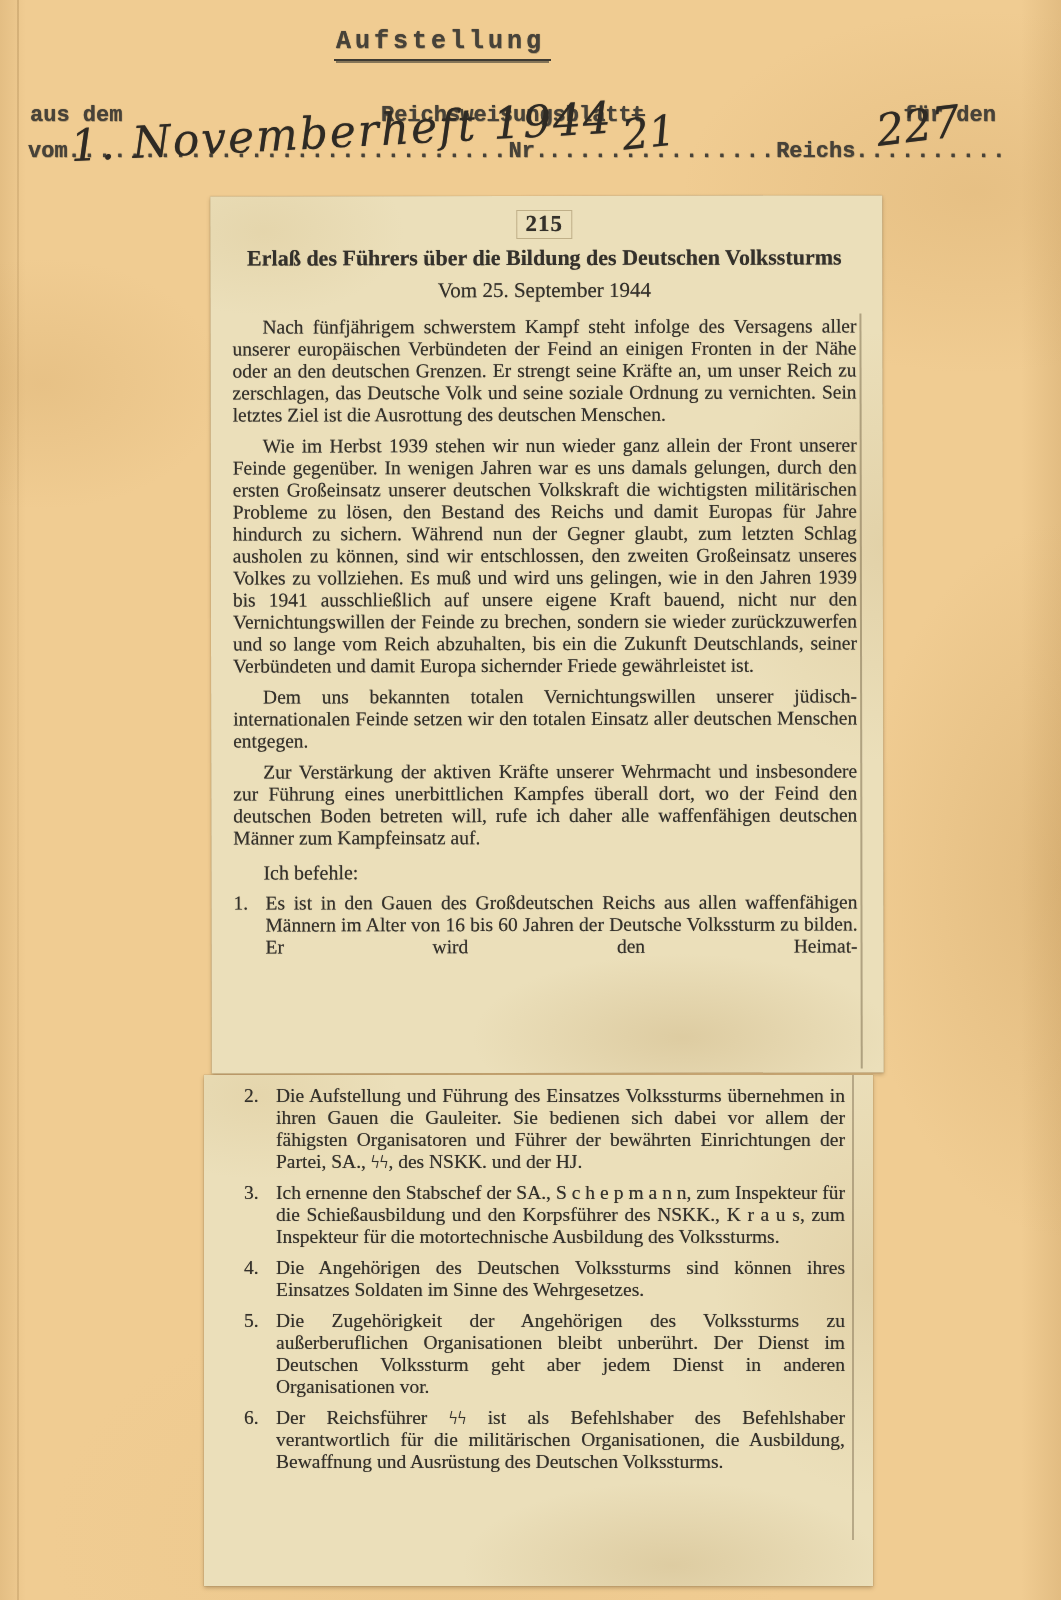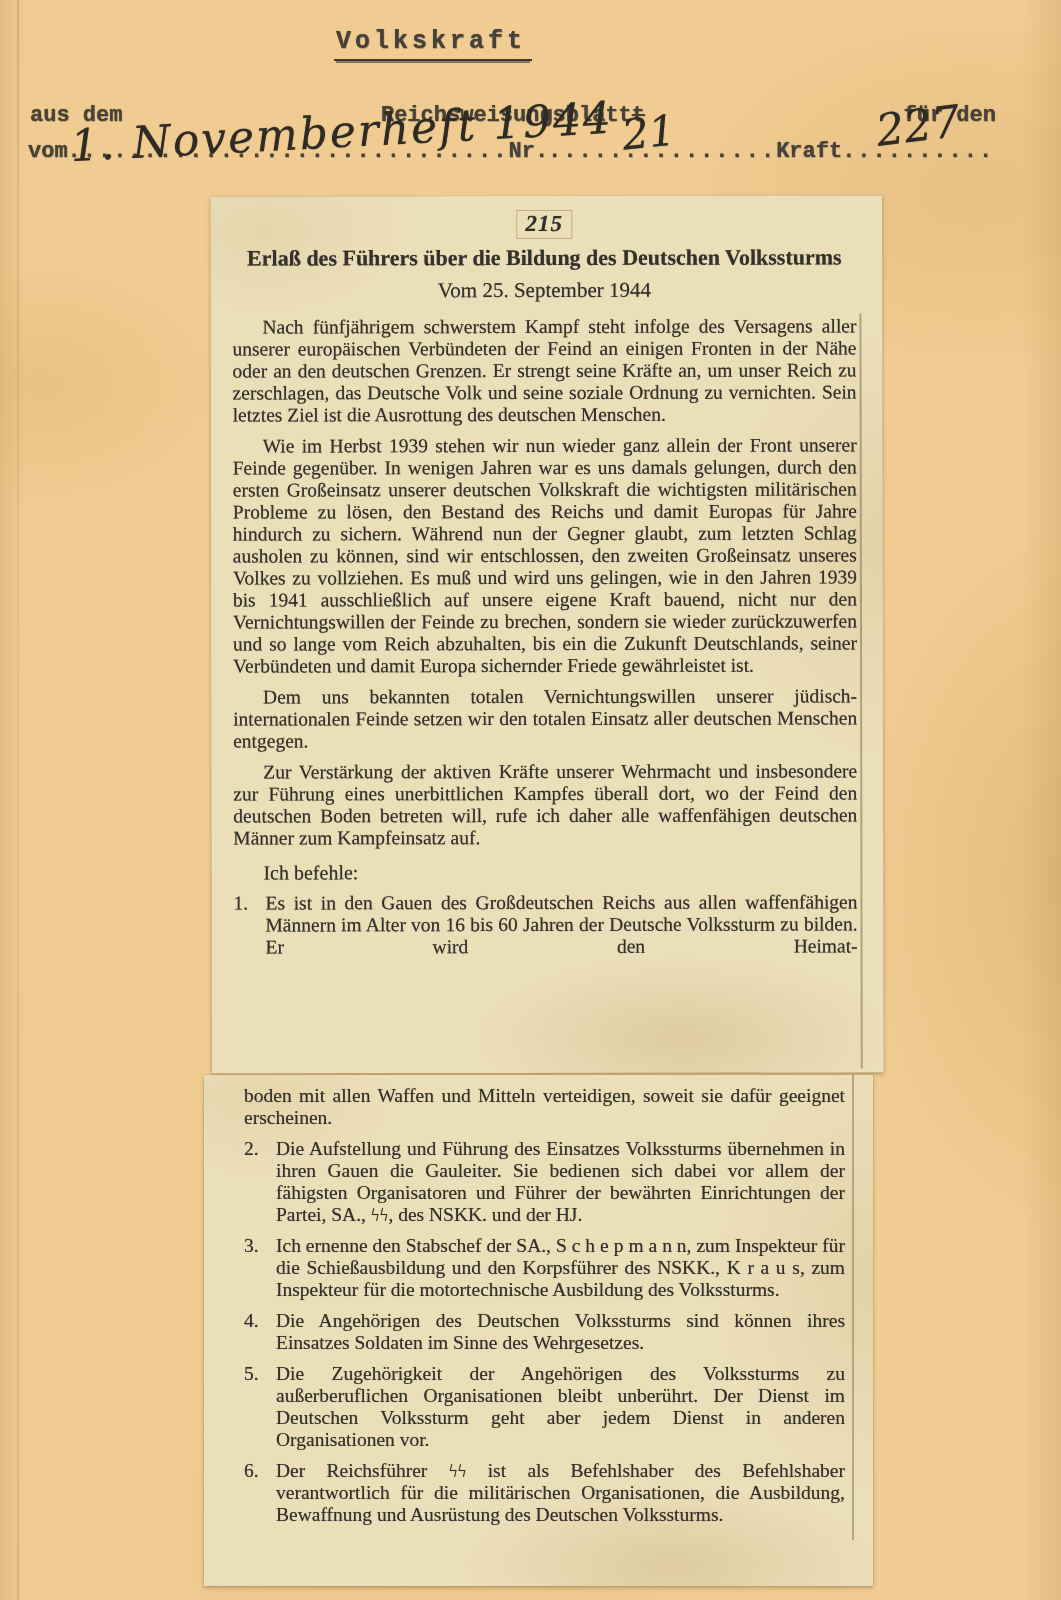--- a/index.html
+++ b/index.html
@@ -49,51 +49,51 @@
     text-shadow:0 0 0.8px rgba(50,45,38,.6);
   }
   .clip-1{left:211px;top:196px;width:672px;height:877px;padding:14px 26px 0 22px;box-sizing:border-box;
     transform:rotate(-0.1deg);}
   .clip-2{left:204px;top:1075px;width:669px;height:511px;padding:10px 28px 0 40px;box-sizing:border-box;}
   .col-rule-1{position:absolute;right:21px;top:118px;bottom:4px;width:2px;background:rgba(105,88,60,.45);}
   .col-rule-2{position:absolute;right:19px;top:0;bottom:46px;width:2px;background:rgba(105,88,60,.40);}
 
   .clip-number{text-align:center;margin:0 0 6px 0;}
   .clip-number span{display:inline-block;font-weight:bold;font-size:23px;letter-spacing:1px;
-    border:1px solid rgba(155,135,95,.55);padding:0 8px 1px 8px;font-style:italic;}
+    border:1px solid rgba(155,135,95,.55);padding:0 8px 1px 8px;}
   .clip-title{text-align:center;font-weight:bold;font-size:22px;white-space:nowrap;margin:0 0 7px 0;}
   .clip-date{text-align:center;font-size:21px;margin:0 0 13px 0;}
   .body-text{font-size:19.5px;line-height:22px;text-align:justify;}
   .body-text p{margin:0 0 9px 0;text-indent:30px;}
   .befehle{margin:12px 0 9px 0;text-indent:30px;font-size:20px;}
   .item{display:flex;margin:0 0 9px 0;}
   .item .num{flex:0 0 32px;}
   .item .itext{flex:1;text-align:justify;}
   .justify-last .itext{text-align-last:justify;}
   .continuation{margin:0 0 9px 0;text-align:justify;}
 </style>
 </head>
 <body>
 
 <div class="crease-left"></div>
 
-<div class="doc-title typewriter">Volkskraft</div>
+<div class="doc-title typewriter">Aufstellung</div>
 
 <div class="src-line1 typewriter">
   <span>aus dem</span>
   <span><span>Reichsweisungsblatt</span><span class="struck">t</span></span>
   <span>für den</span>
 </div>
 
 <div class="src-line2 typewriter">
   <span>vom</span>
   <span class="dots">.............................</span>
   <span>Nr.</span>
   <span class="dots">...............</span>
-  <span>Kraft</span>
+  <span>Reichs</span>
   <span class="dots">..........</span>
 </div>
 
 <div class="handwriting hw-vom">1. Novemberheft 1944</div>
 <div class="handwriting hw-nr">21</div>
 <div class="handwriting hw-seite">227</div>
 <div class="pen-mark">ʃ</div>
 
 <div class="clipping clip-1">
   <div class="col-rule-1"></div>
@@ -109,21 +109,20 @@
     <div class="item justify-last">
       <span class="num">1.</span>
       <span class="itext">Es ist in den Gauen des Großdeutschen Reichs aus allen waffenfähigen Männern im Alter von 16 bis 60 Jahren der Deutsche Volkssturm zu bilden. Er wird den Heimat-</span>
     </div>
   </div>
 </div>
 
 <div class="clipping clip-2">
   <div class="col-rule-2"></div>
   <div class="body-text">
-    <div class="continuation">boden mit allen Waffen und Mitteln verteidigen, soweit sie dafür geeignet erscheinen.</div>
     <div class="item">
       <span class="num">2.</span>
       <span class="itext">Die Aufstellung und Führung des Einsatzes Volkssturms übernehmen in ihren Gauen die Gauleiter. Sie bedienen sich dabei vor allem der fähigsten Organisatoren und Führer der bewährten Einrichtungen der Partei, SA., ϟϟ, des NSKK. und der HJ.</span>
     </div>
     <div class="item">
       <span class="num">3.</span>
       <span class="itext">Ich ernenne den Stabschef der SA., S c h e p m a n n, zum Inspekteur für die Schießausbildung und den Korpsführer des NSKK., K r a u s, zum Inspekteur für die motortechnische Ausbildung des Volkssturms.</span>
     </div>
     <div class="item">
       <span class="num">4.</span>

